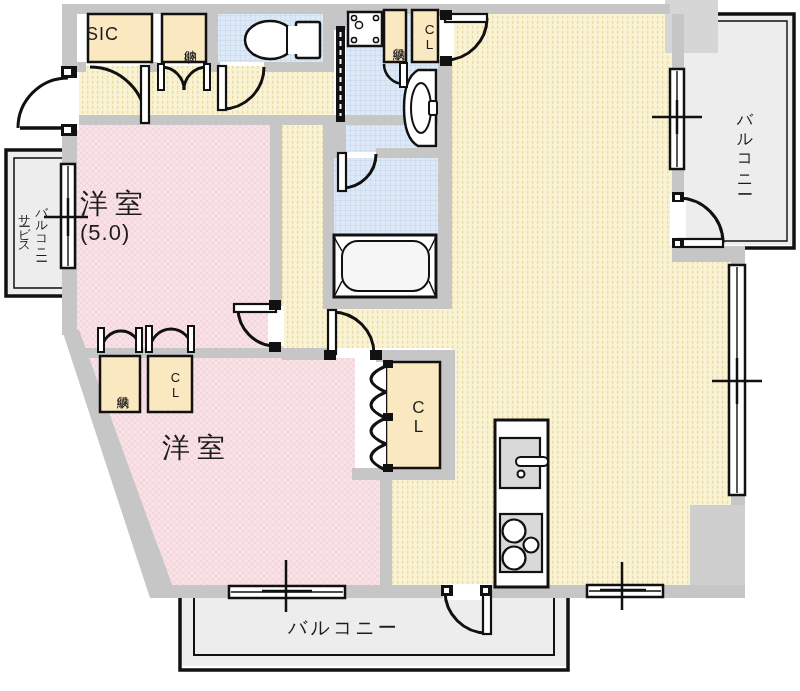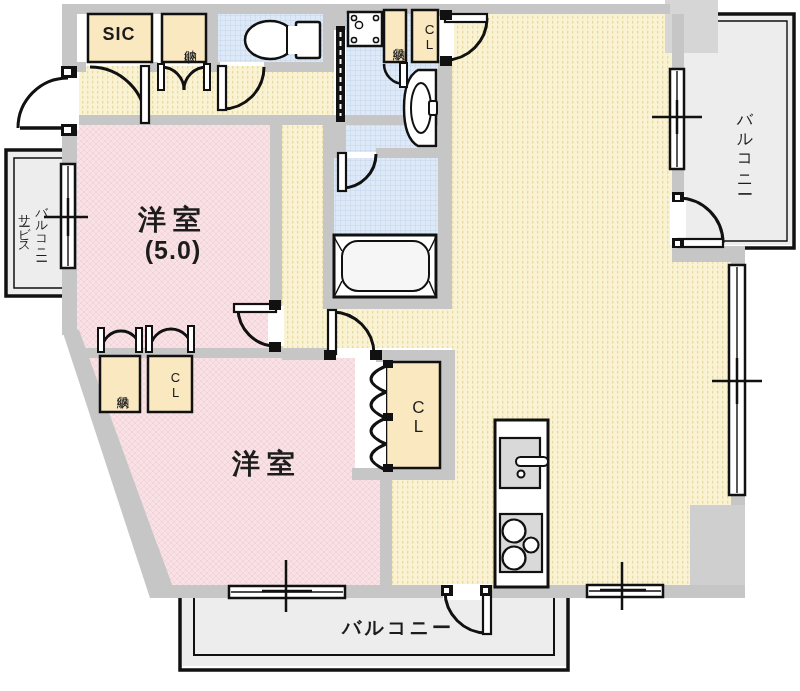--- a/index.html
+++ b/index.html
@@ -1,24 +1,24 @@
 <!DOCTYPE html>
 <html><head>
 <meta charset="utf-8">
 <style>
   html,body{margin:0;padding:0;background:#ffffff;}
   .plan{position:relative;width:800px;height:691px;background:#fff;overflow:hidden;
         font-family:"Liberation Sans","DejaVu Sans",sans-serif;color:#1c1c1c;}
   .plan svg{position:absolute;left:0;top:0;}
   .lbl{position:absolute;line-height:1.15;color:#1c1c1c;pointer-events:none;}
-  .c{text-align:center;font-weight:bold;}
+  .c{}
   .vert{writing-mode:vertical-rl;text-align:center;}
   .up{text-orientation:upright;}
-  .room-main{font-size:28px;letter-spacing:7px;margin-top:16px;}
-  .room-size{font-size:25px;letter-spacing:1px;}
+  .room-main{font-size:28px;letter-spacing:7px;}
+  .room-size{font-size:22px;letter-spacing:1px;}
   .ldk-main{font-size:32px;letter-spacing:5px;}
   .ldk-size{font-size:28px;letter-spacing:1px;}
   .flexrow{display:flex;flex-direction:row;gap:3px;}
 </style>
 </head>
 <body>
 
 <div class="plan">
 <svg width="800" height="691" viewBox="0 0 800 691">
   <defs>

